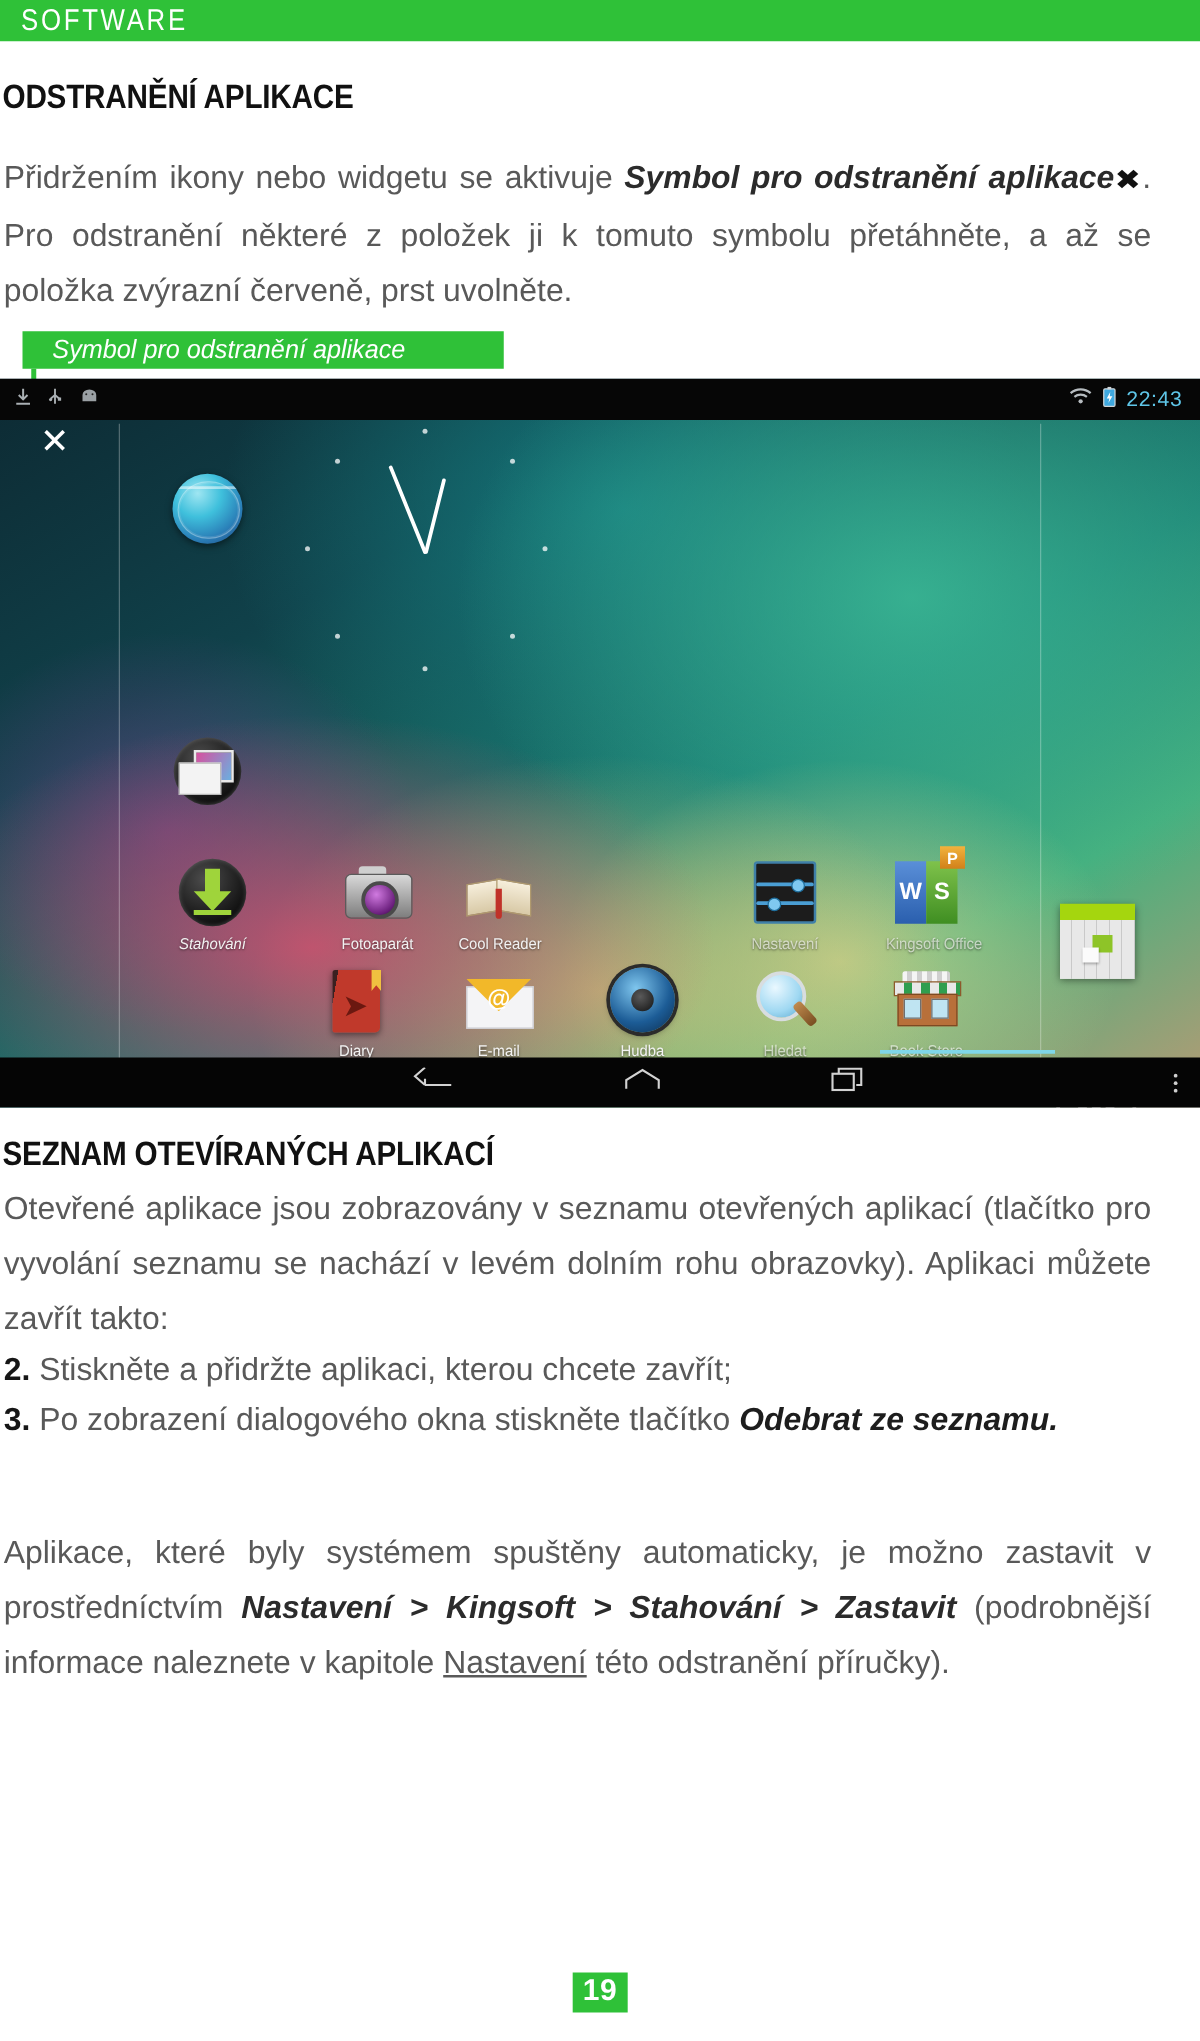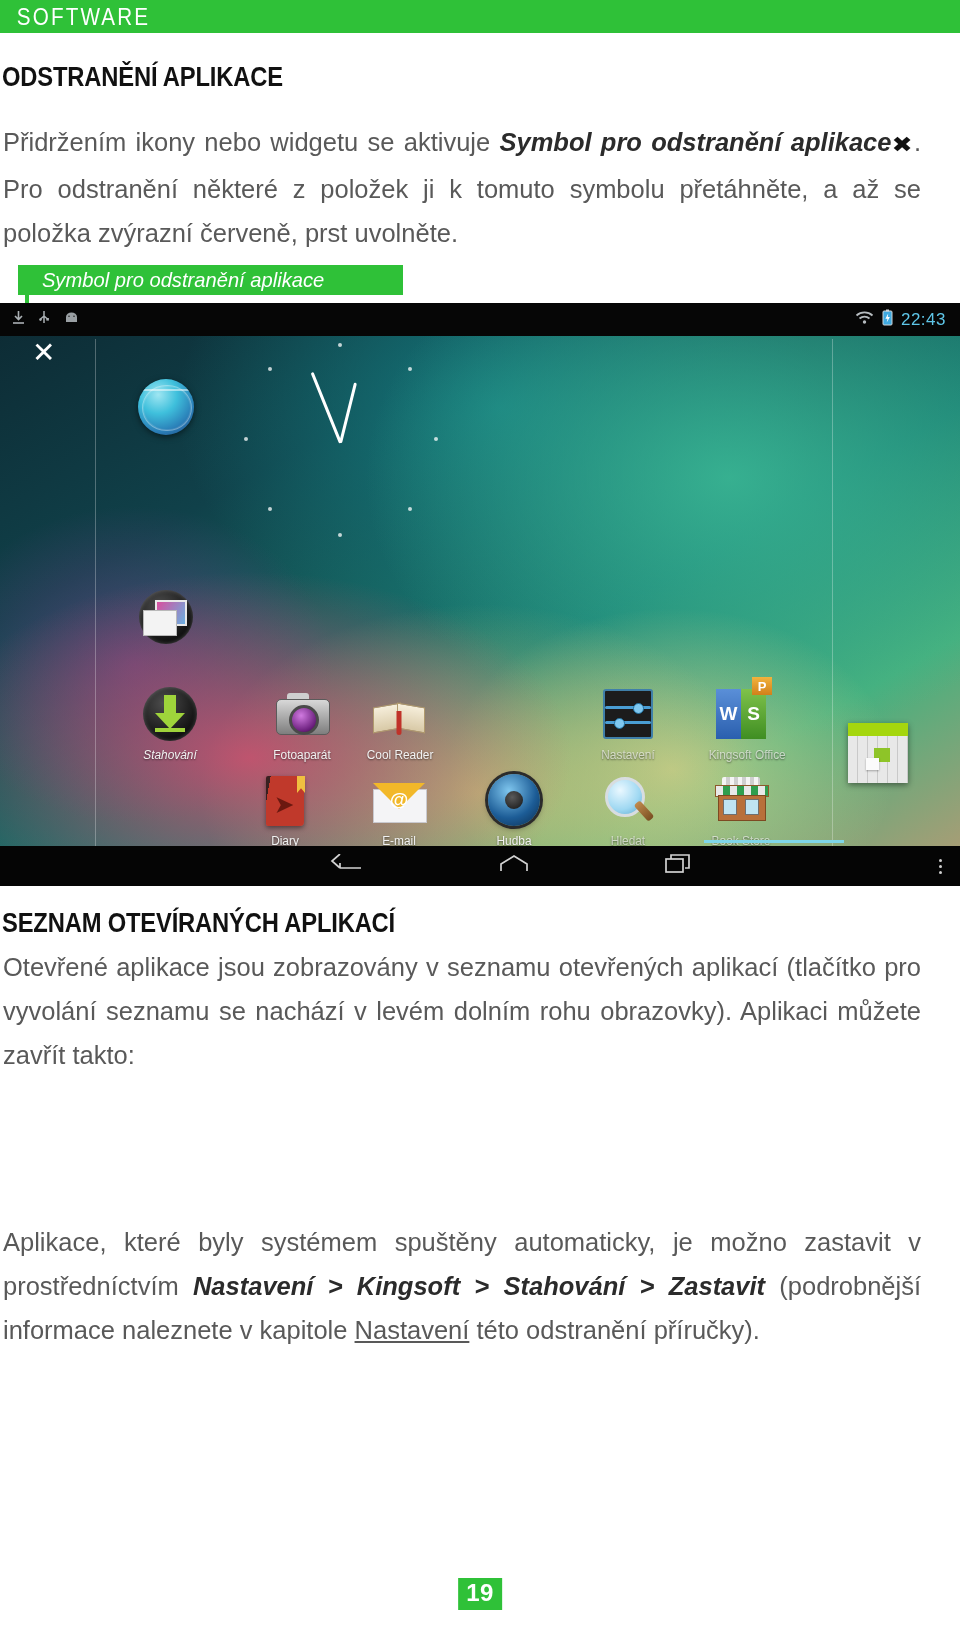--- a/index.html
+++ b/index.html
@@ -575,19 +575,27 @@
         <i></i>
       </div>
   </div>
 </div>
 
 <div class="h-section" id="heading-2">SEZNAM OTEVÍRANÝCH APLIKACÍ</div>
 
 <div class="para" id="para-list-intro">Otevřené aplikace jsou zobrazovány v seznamu otevřených aplikací (tlačítko pro vyvolání seznamu se nachází v levém dolním rohu obrazovky). Aplikaci můžete zavřít takto:</div>
 
 <div id="ol-steps">
+  <div class="step">
+    <span class="num">2.</span>
+    <span>Stiskněte a přidržte aplikaci, kterou chcete zavřít;</span>
+  </div>
+  <div class="step">
+    <span class="num">3.</span>
+    <span>Po zobrazení dialogového okna stiskněte tlačítko </span><i>Odebrat ze seznamu.</i>
+  </div>
 </div>
 
 <div class="para" id="para-outro">
   <span>Aplikace, které byly systémem spuštěny automaticky, je možno zastavit v prostředníctvím </span><i>Nastavení</i><i> &gt; </i><i>Kingsoft</i><i> &gt; </i><i>Stahování</i><i> &gt; </i><i>Zastavit</i><span> (podrobnější informace naleznete v kapitole </span><u>Nastavení</u><span> této odstranění příručky).</span>
 </div>
 
 <div class="pagenum">19</div>
 
 </body></html>

